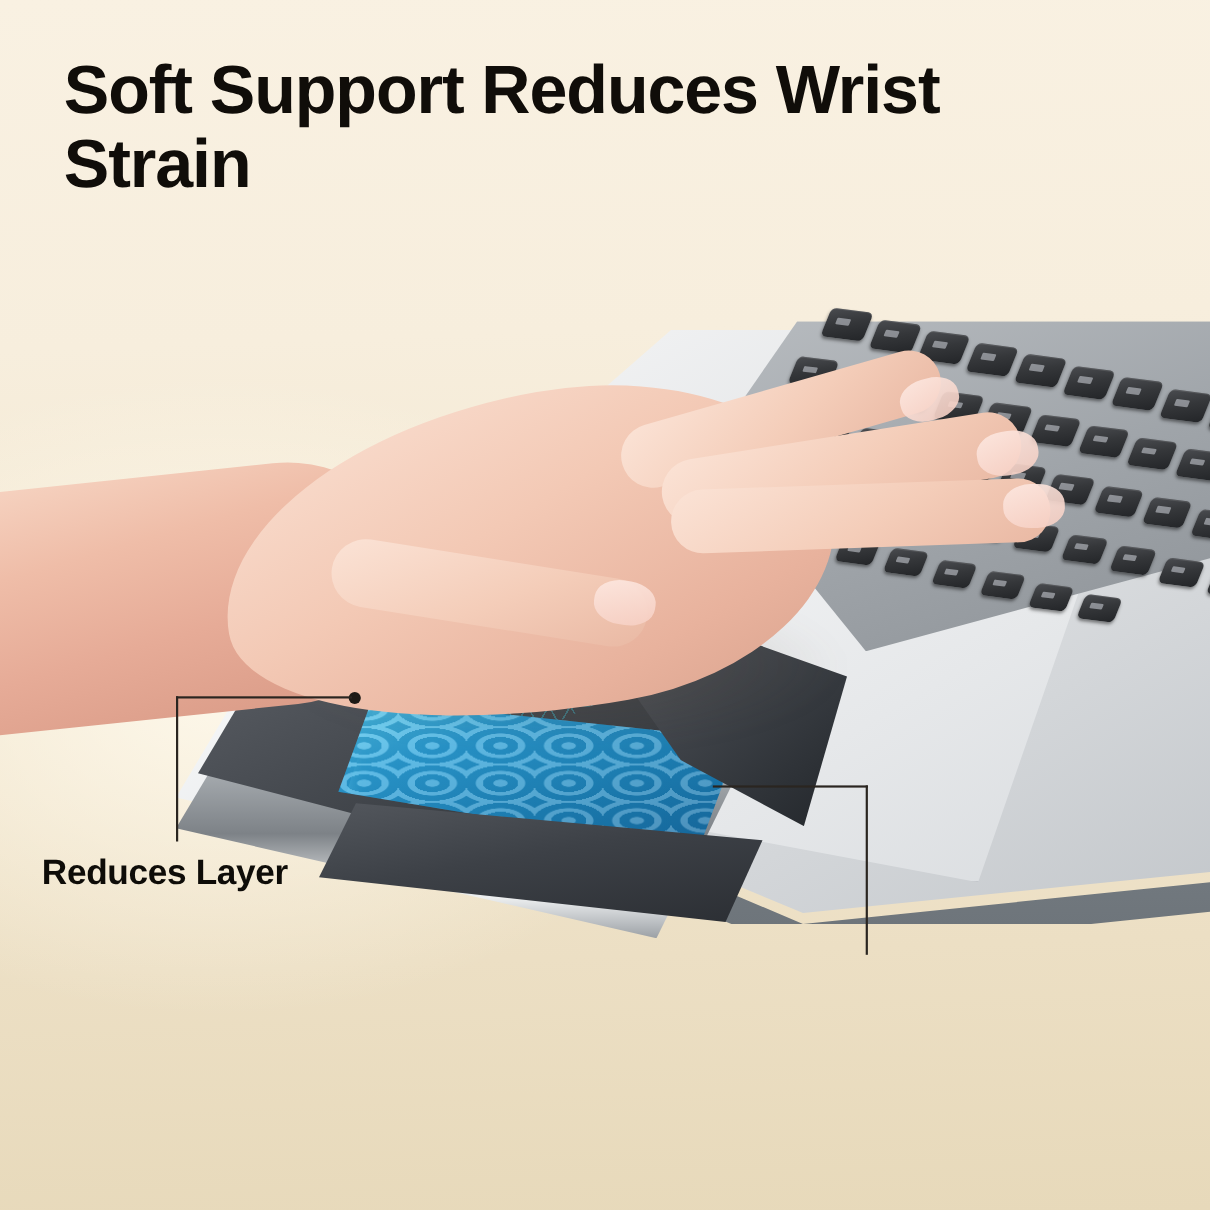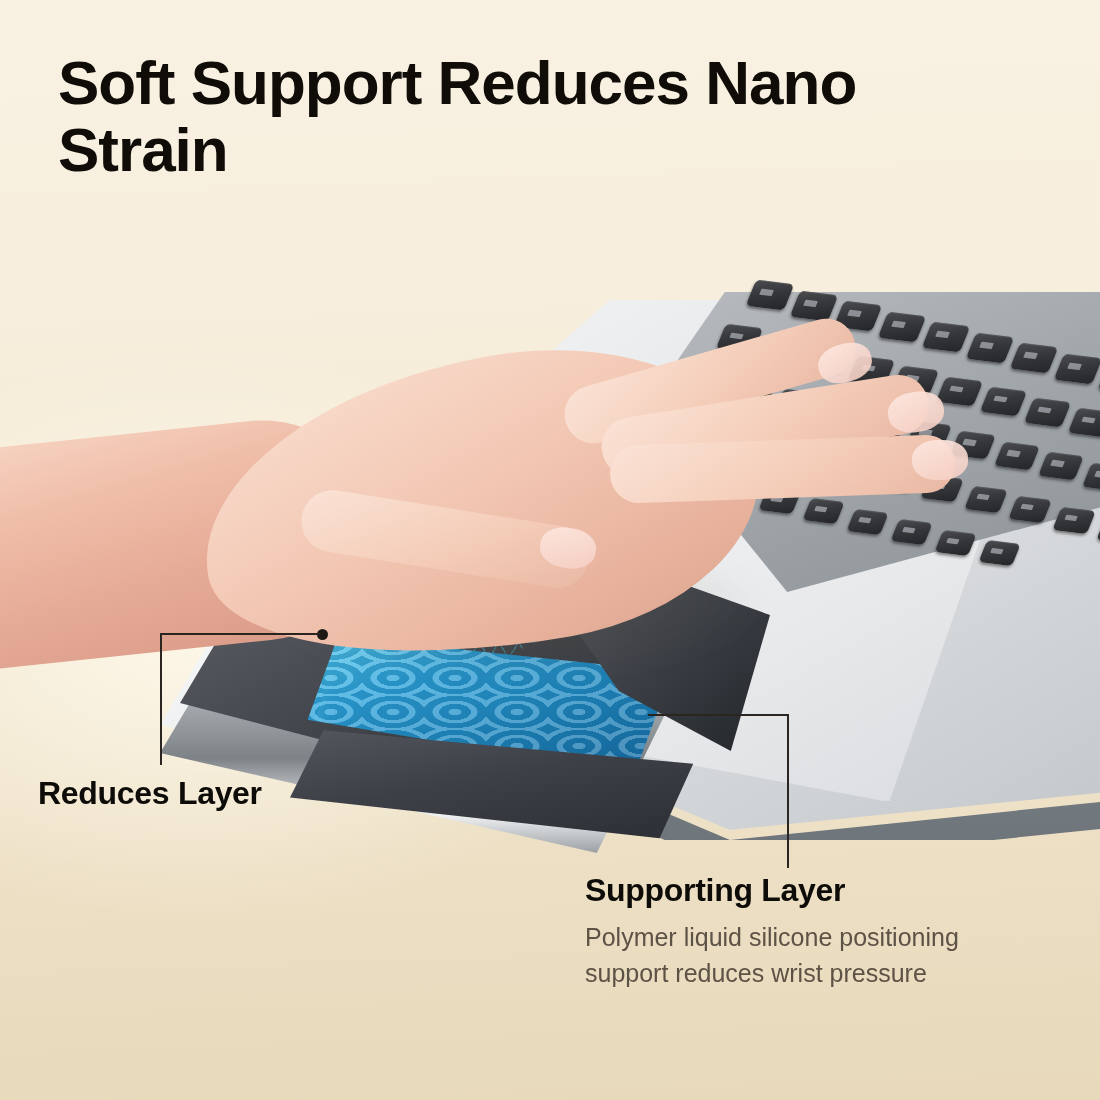--- a/index.html
+++ b/index.html
@@ -220,20 +220,18 @@
     <div class="nail" style="left:540px;top:228px;width:56px;height:40px;transform:rotate(9deg);"></div>
   </div>
 
   <div class="dot" style="left:317px;top:629px;"></div>
   <div class="leader" style="left:160px;top:633px;width:160px;height:2px;"></div>
   <div class="leader" style="left:160px;top:633px;width:2px;height:132px;"></div>
 
   <div class="leader" style="left:648px;top:714px;width:141px;height:2px;"></div>
   <div class="leader" style="left:787px;top:714px;width:2px;height:154px;"></div>
 
-  <div class="headline">Soft Support Reduces Nano Strain</div>
+  <div class="headline">Soft Support Reduces Wrist Strain</div>
 
   <div class="callout-title" style="left:38px;top:775px;">Reduces Layer</div>
 
-  <div class="callout-title" style="left:585px;top:872px;">Supporting Layer</div>
-  <div class="callout-body" style="left:585px;top:920px;width:450px;">Polymer liquid silicone positioning support reduces wrist pressure</div>
 
 </div>
 
 </body></html>

